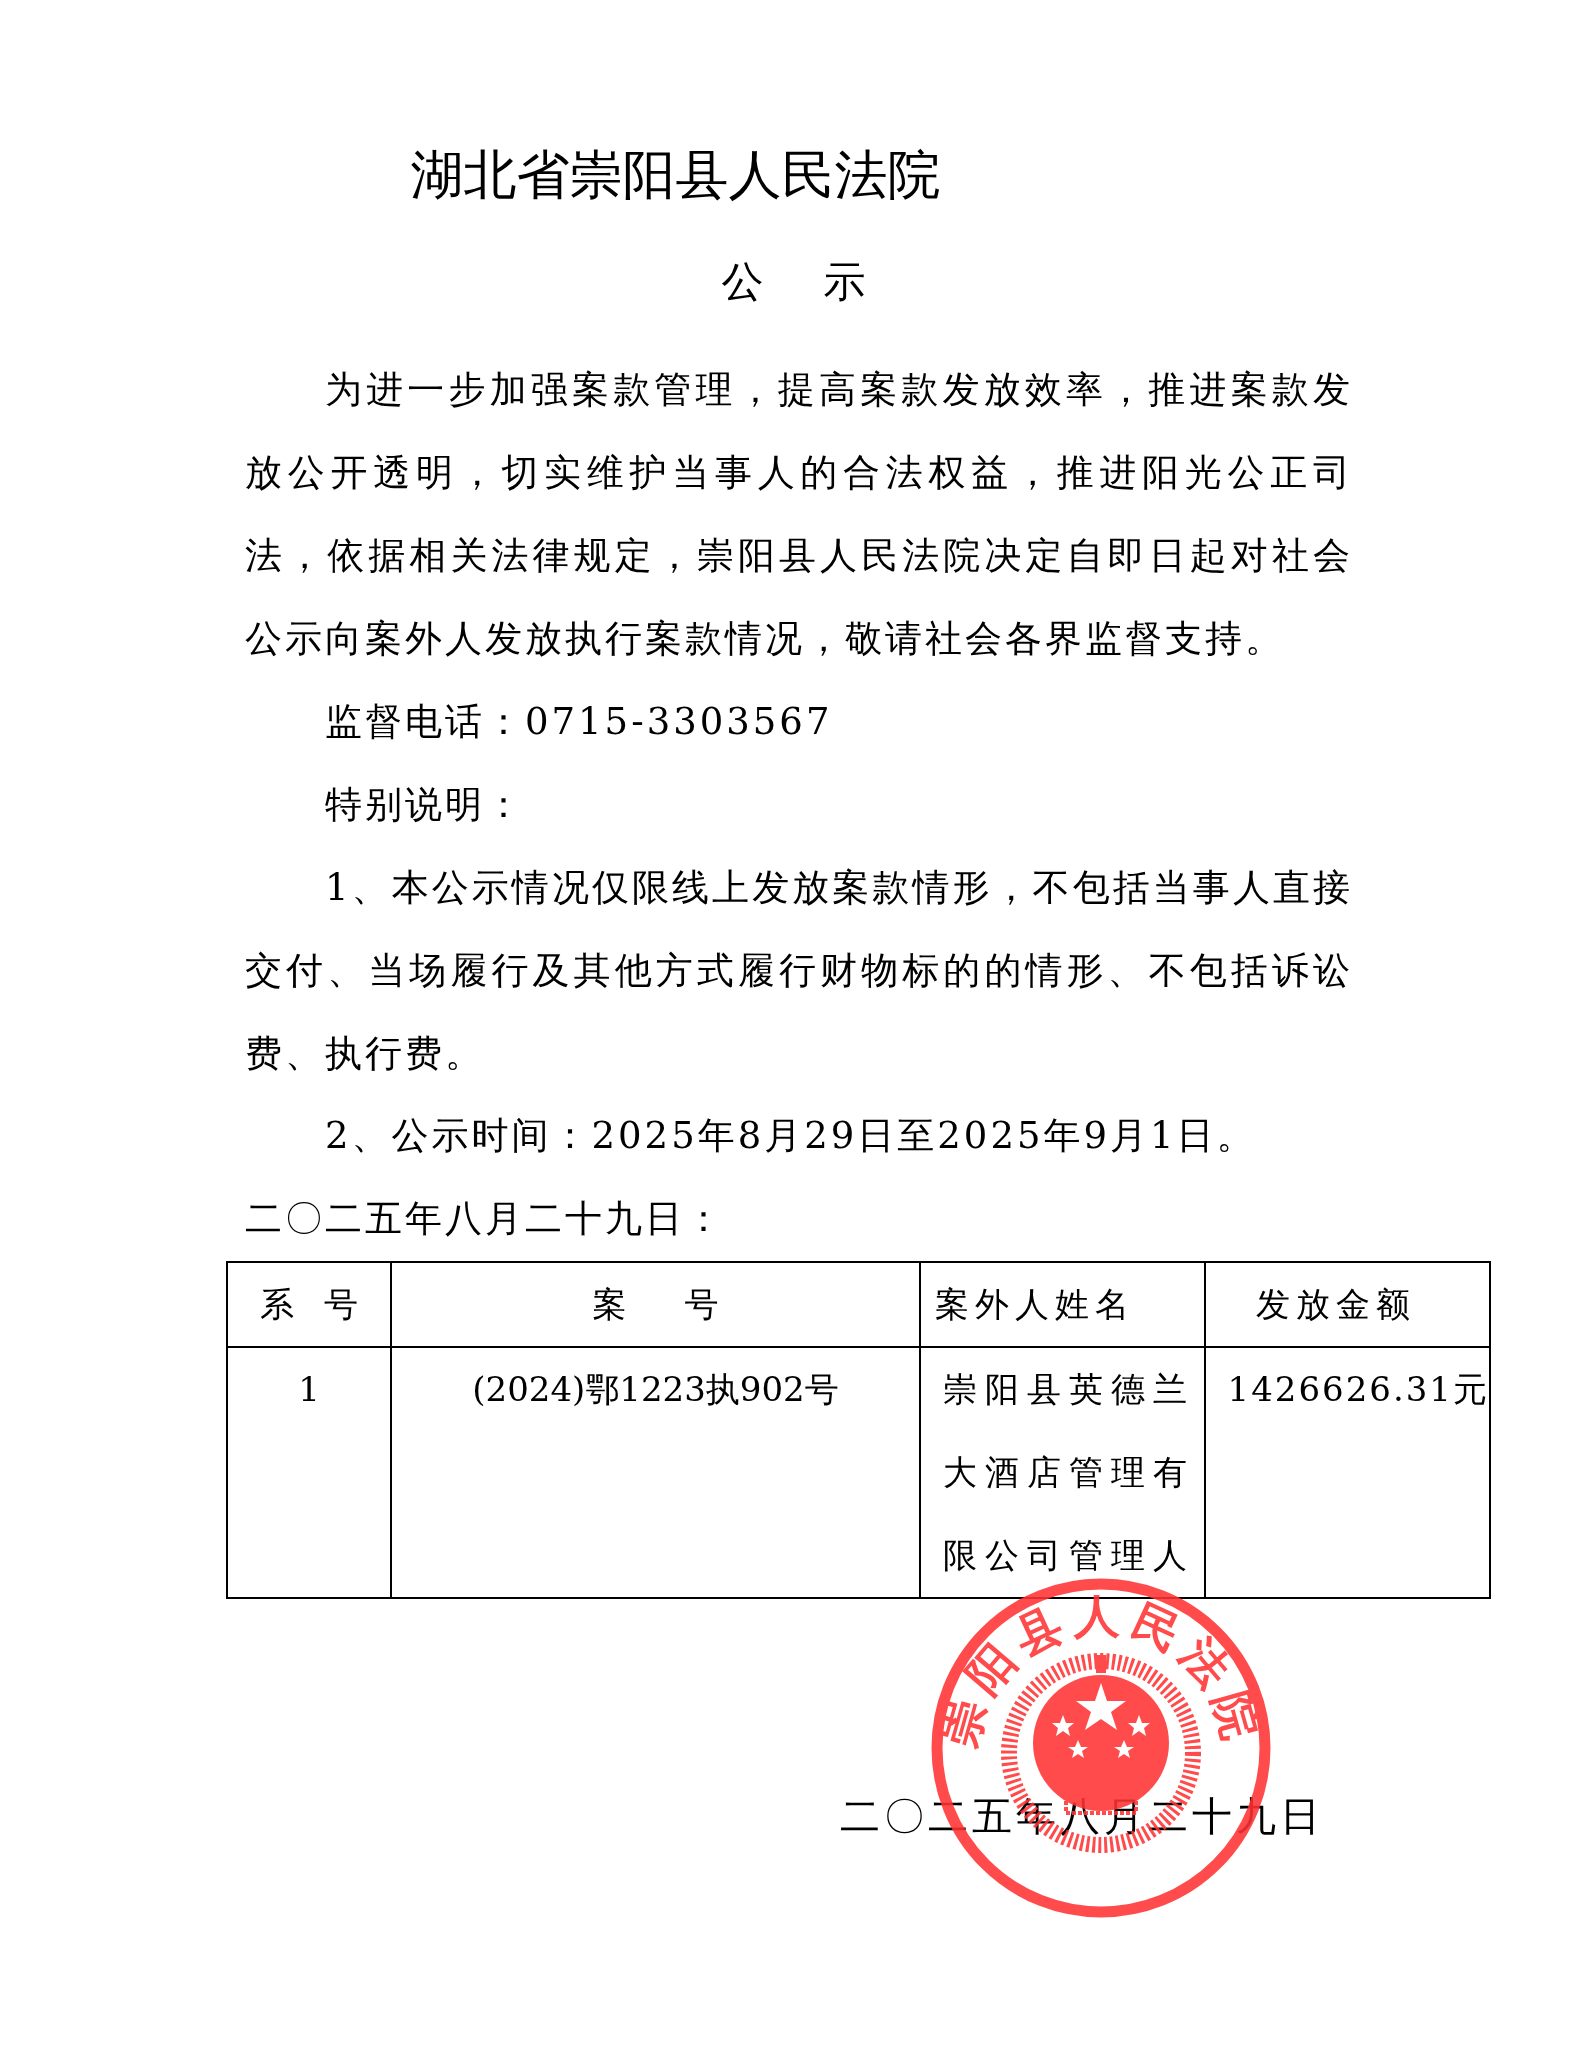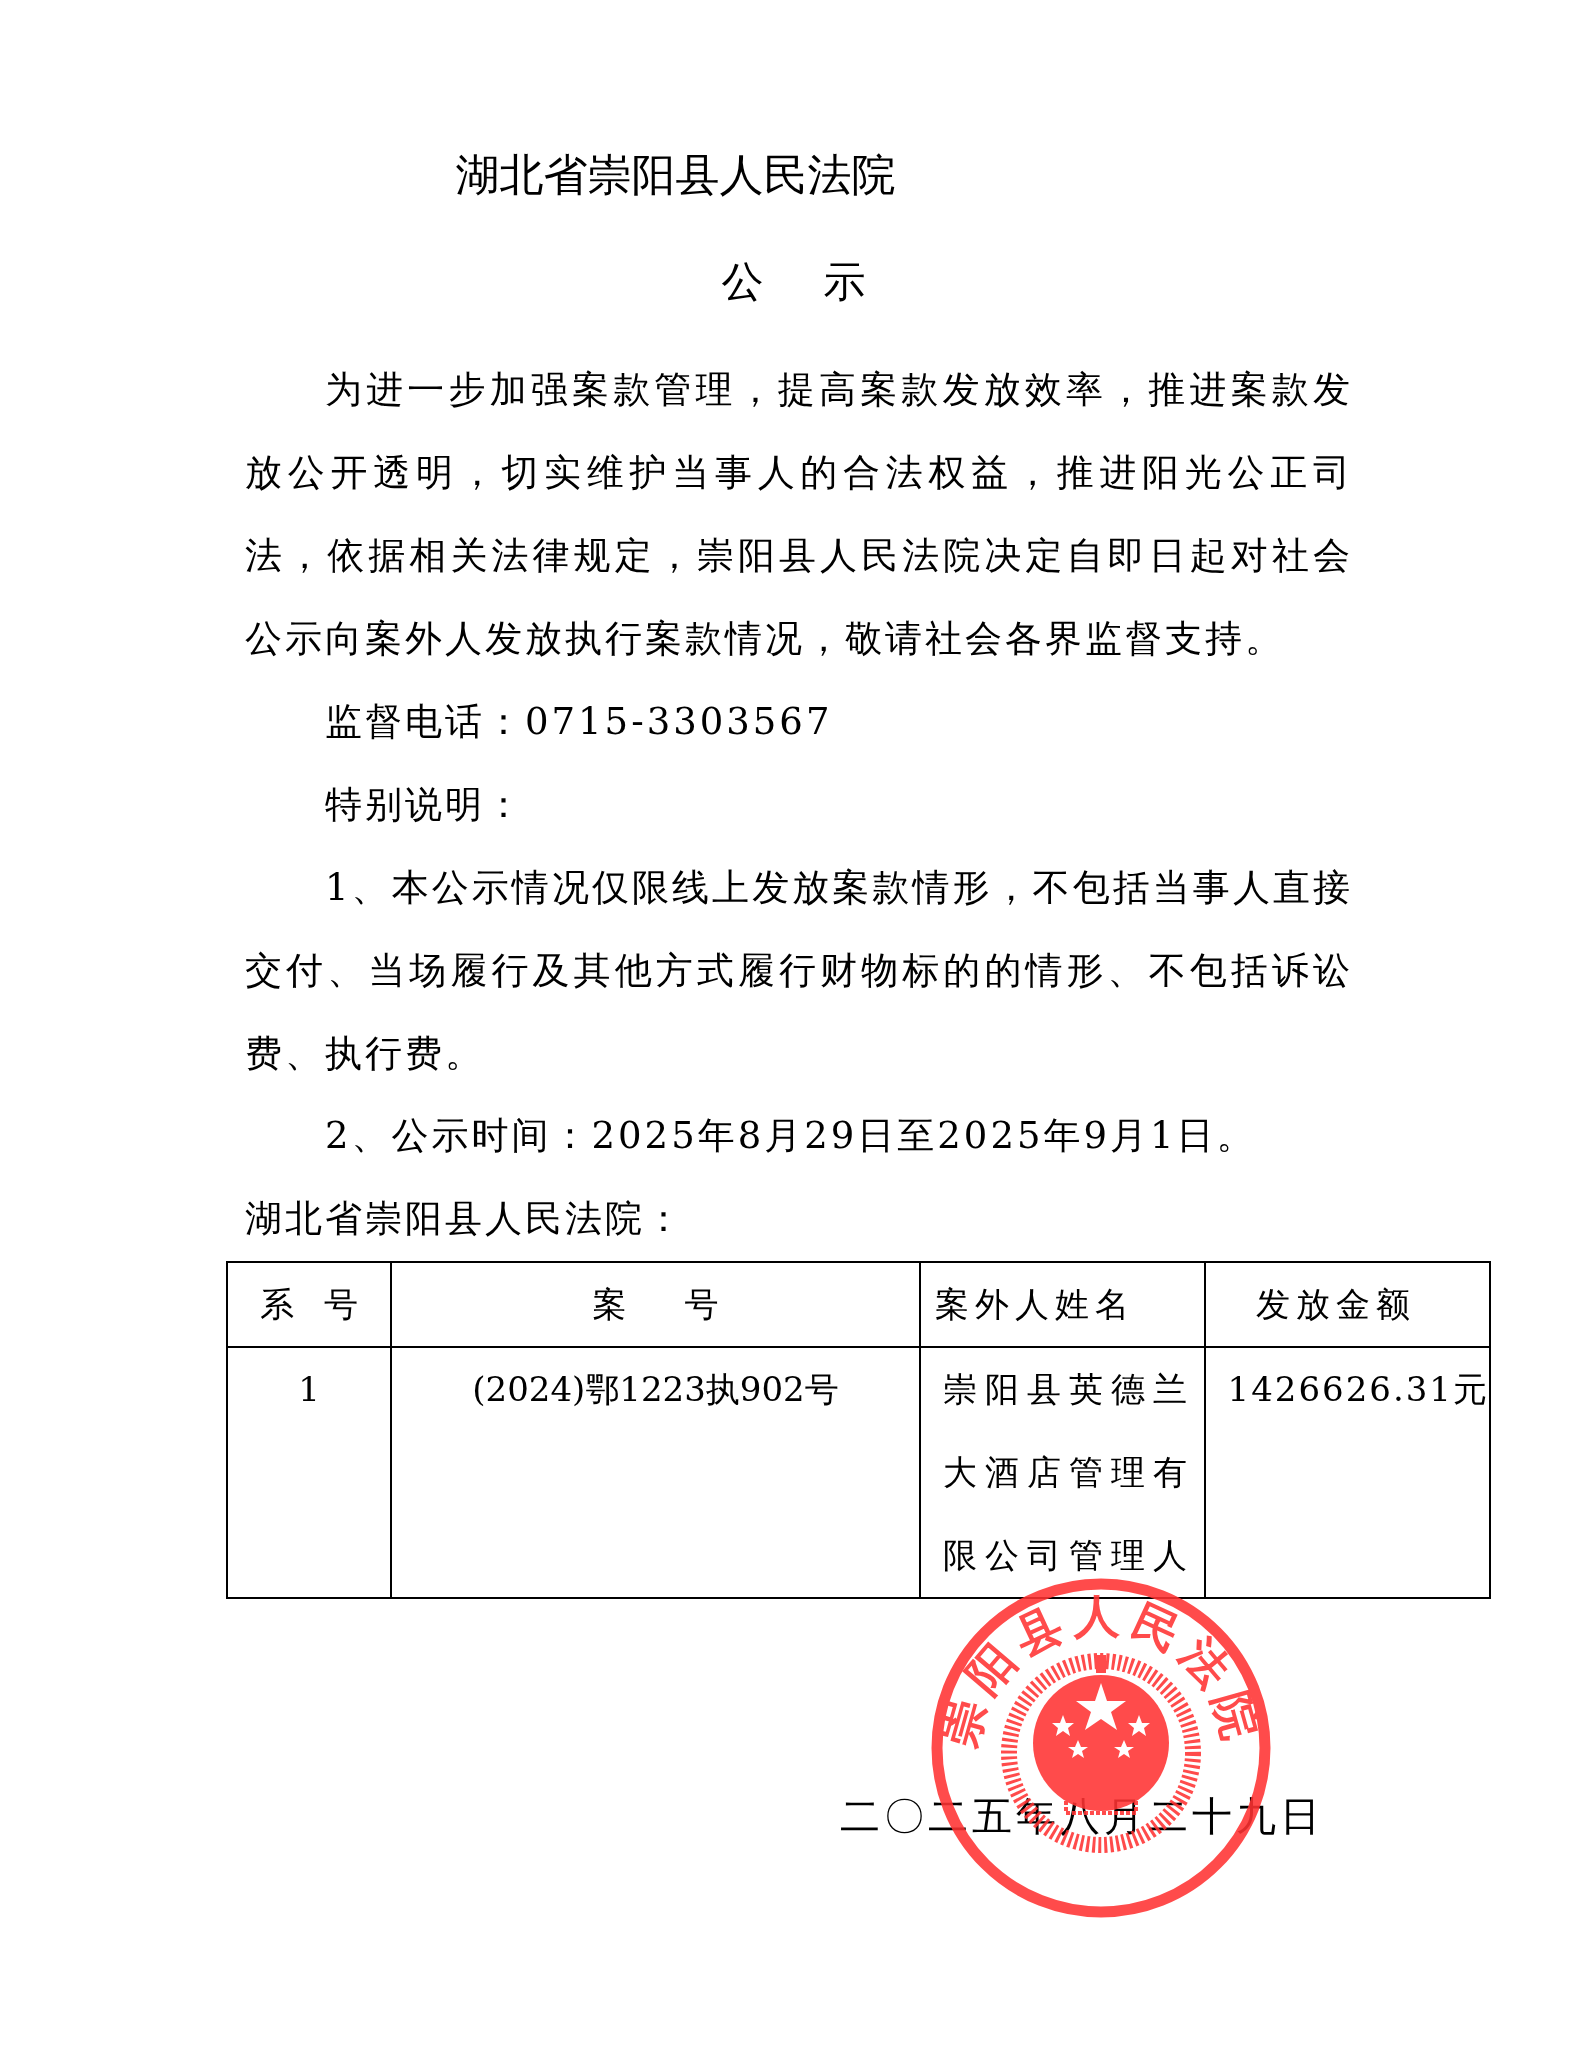--- a/index.html
+++ b/index.html
@@ -1,21 +1,21 @@
 <!DOCTYPE html>
 <html><head>
 <meta charset="utf-8">
 <style>
   html, body { margin: 0; padding: 0; background: #ffffff; }
   body { width: 1587px; height: 2067px; position: relative; overflow: hidden;
          font-family: "DejaVu Serif", "Liberation Serif", serif; color: #000; }
   .page { position: absolute; left: 0; top: 0; width: 1587px; height: 2067px; background: #fff; }
 
   .title { position: absolute; left: 0; width: 1351px; top: 140px; text-align: center;
-           font-size: 44px; line-height: 70px; letter-spacing: 0px; }
+           font-size: 53px; line-height: 70px; letter-spacing: 0px; }
   .subtitle { position: absolute; left: 0; width: 1587px; top: 247px; text-align: center;
               font-size: 42px; line-height: 70px; letter-spacing: 60px; padding-left: 60px; box-sizing: border-box; }
 
   .body-text { position: absolute; left: 245px; width: 1108px; font-size: 37px;
                line-height: 83px; letter-spacing: 3px; text-align: justify; }
   .indent { text-indent: 80px; }
   .p1 { top: 348px; }
   .p-phone { top: 680px; }
   .p-note { top: 763px; }
   .p-item1 { top: 846px; }
@@ -56,21 +56,21 @@
   <div class="body-text indent p-phone">
     <span>监督电话：</span><span>0715-3303567</span>
   </div>
 
   <div class="body-text indent p-note">特别说明：</div>
 
   <div class="body-text indent p-item1">1、本公示情况仅限线上发放案款情形，不包括当事人直接交付、当场履行及其他方式履行财物标的的情形、不包括诉讼费、执行费。</div>
 
   <div class="body-text indent p-item2">2、公示时间：2025年8月29日至2025年9月1日。</div>
 
-  <div class="body-text p-lead">湖北省崇阳县人民法院：</div>
+  <div class="body-text p-lead">二〇二五年八月二十九日：</div>
 
   <table class="notice">
     <thead>
       <tr>
         <th class="c1 th-c1">系号</th>
         <th class="c2 th-c2">案号</th>
         <th class="c3 th-c3">案外人姓名</th>
         <th class="c4 th-c4">发放金额</th>
       </tr>
     </thead>

